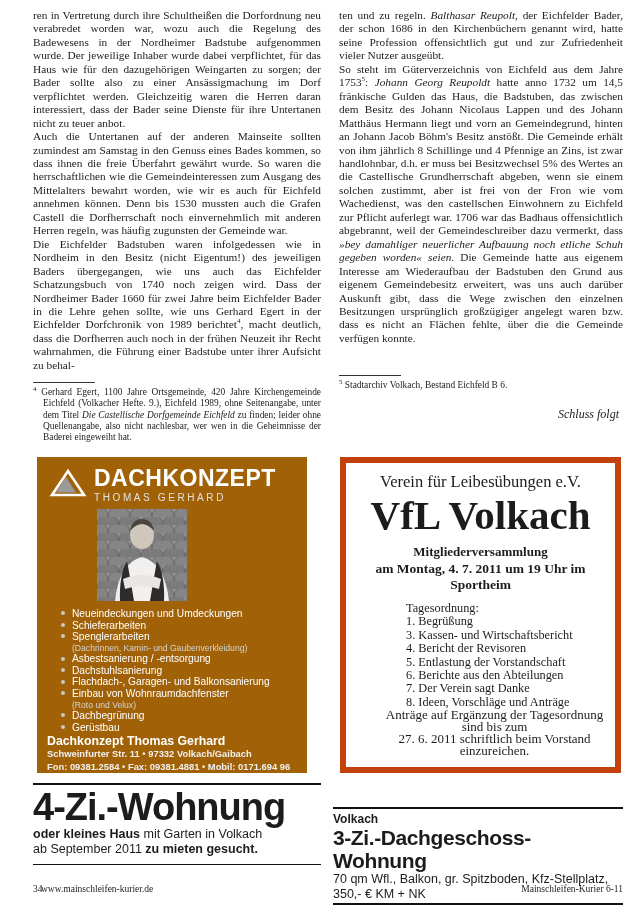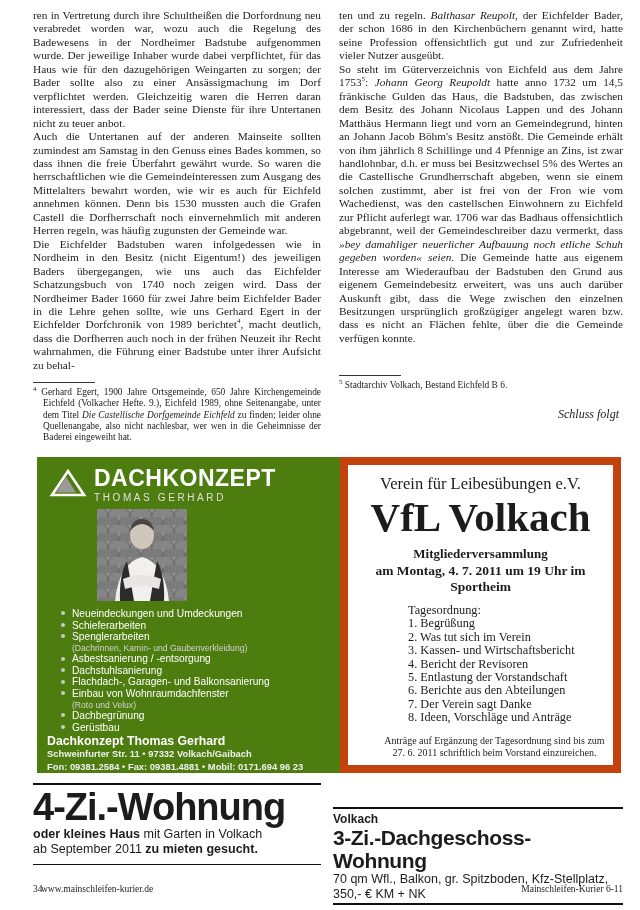--- a/index.html
+++ b/index.html
@@ -15,48 +15,48 @@
   .col p{margin:0;}
   .it{font-style:italic;}
   sup{font-size:7px;line-height:0;vertical-align:super;}
   .fn-block{margin-top:10px;}
   .fn-block.right-fn{margin-top:30px;}
   .fn-rule{width:62px;border-top:1px solid #333;margin-bottom:4px;}
   .fn{font-size:9.4px;line-height:11.2px;text-align:justify;padding-left:10px;text-indent:-10px;}
   .closing{margin-top:16px;text-align:right;font-style:italic;font-size:12px;padding-right:4px;}
   
   .ad-dach{
-    position:absolute;left:37px;top:457px;width:310px;height:316px;
-    background:#4d7c0f;color:#fff;font-family:"Liberation Sans",sans-serif;
+    position:absolute;left:37px;top:457px;width:270px;height:316px;
+    background:#a16207;color:#fff;font-family:"Liberation Sans",sans-serif;
     padding:9px 10px;box-sizing:border-box;overflow:hidden;
   }
   .dach-header{display:flex;align-items:flex-start;}
   .dach-logo{flex:0 0 auto;margin:2px 7px 0 2px;}
   .dach-brand{font-size:23px;font-weight:bold;letter-spacing:.5px;line-height:24px;}
   .dach-owner{font-size:10px;letter-spacing:2.6px;color:#e0e0e0;margin-top:2px;}
   .dach-photo{margin:6px 0 0 50px;width:90px;height:92px;display:block;}
   .svc-list{margin-top:7px;}
   .svc-row{display:flex;align-items:baseline;font-size:10.2px;line-height:11.6px;}
   .svc-row .dot{flex:0 0 auto;width:4px;height:4px;border-radius:50%;background:#c9c9c9;margin:0 7px 1px 14px;align-self:center;}
   .svc-sub{font-size:8.6px;line-height:10.5px;color:#d4d4d4;margin-left:25px;}
   .dach-contact{margin-top:1px;}
   .dach-contact .name{font-size:12.3px;font-weight:bold;line-height:14px;}
   .dach-contact .line{font-size:9.4px;font-weight:bold;line-height:12.3px;color:#f0f0f0;}
   
   .ad-vfl{
     position:absolute;left:340px;top:457px;width:281px;height:316px;
-    border:8px solid #c2410c;box-sizing:border-box;text-align:center;
+    border:6px solid #c2410c;box-sizing:border-box;text-align:center;
     font-family:"Liberation Serif",serif;overflow:hidden;
   }
   .vfl-assoc{font-size:16.5px;margin-top:9px;}
   .vfl-name{font-size:41px;font-weight:bold;line-height:44px;margin-top:1px;}
   .vfl-event{font-size:13px;font-weight:bold;margin-top:7px;}
   .vfl-date{font-size:13.5px;font-weight:bold;margin-top:1px;}
   .vfl-agenda{text-align:left;margin:9px 0 0 60px;font-size:12.3px;line-height:13.4px;}
-  .vfl-note{font-size:10px;line-height:12px;margin-top:10px;padding-left:28px;}
+  .vfl-note{font-size:13px;line-height:12px;margin-top:0;padding-left:28px;}
   .vfl-sign{font-size:13px;margin-top:9px;}
   .vfl-web{font-size:13px;font-style:italic;margin-top:11px;}
   
   .ad-wanted{
     position:absolute;left:33px;top:783px;width:288px;height:82px;
     border-top:2px solid #111;border-bottom:1.5px solid #111;box-sizing:border-box;
     font-family:"Liberation Sans",sans-serif;overflow:hidden;
   }
   .wanted-title{font-size:38px;font-weight:bold;letter-spacing:-1px;line-height:40px;margin-top:2px;}
   .wanted-line{font-size:12.5px;line-height:14.5px;}
@@ -82,21 +82,21 @@
 <body>
 
 <div class="page">
 
   <div class="col left">
     <p><span>ren in Vertretung durch ihre Schultheißen die Dorfordnung neu verabredet worden war, wozu auch die Regelung des Badewesens in der Nordheimer Badstube aufgenommen wurde. Der jeweilige Inhaber wurde dabei verpflichtet, für das Haus wie für den dazugehörigen Weingarten zu sorgen; der Bader sollte also zu einer Ansässigmachung im Dorf verpflichtet werden. Gleichzeitig waren die Herren daran interessiert, dass der Bader seine Dienste für ihre Untertanen nicht zu teuer anbot.</span></p>
     <p><span>Auch die Untertanen auf der anderen Mainseite sollten zumindest am Samstag in den Genuss eines Bades kommen, so dass ihnen die freie Überfahrt gewährt wurde. So waren die herrschaftlichen wie die Gemeindeinteressen zum Ausgang des Mittelalters bewahrt worden, wie wir es auch für Eichfeld annehmen können. Denn bis 1530 mussten auch die Grafen Castell die Dorfherrschaft noch einvernehmlich mit anderen Herren regeln, was häufig zugunsten der Gemeinde war.</span></p>
     <p><span>Die Eichfelder Badstuben waren infolgedessen wie in Nordheim in den Besitz (nicht Eigentum!) des jeweiligen Baders übergegangen, wie uns auch das Eichfelder Schatzungsbuch von 1740 noch zeigen wird. Dass der Nordheimer Bader 1660 für zwei Jahre beim Eichfelder Bader in die Lehre gehen sollte, wie uns Gerhard Egert in der Eichfelder Dorfchronik von 1989 berichtet</span><sup>4</sup><span>, macht deutlich, dass die Dorfherren auch noch in der frühen Neuzeit ihr Recht wahrnahmen, die Führung einer Badstube unter ihrer Aufsicht zu behal-</span></p>
     <div class="fn-block">
       <div class="fn-rule"></div>
-      <div class="fn"><sup>4</sup><span> Gerhard Egert, 1900 Jahre Ortsgemeinde, 650 Jahre Kirchengemeinde Eichfeld (Volkacher Hefte. 9.), Eichfeld 1989, ohne Seitenangabe, unter dem Titel </span><span class="it">Die Castellische Dorfgemeinde Eichfeld</span><span> zu finden; leider ohne Quellenangabe, also nicht nachlesbar, wer wen in die Geheimnisse der Baderei eingeweiht hat.</span></div>
+      <div class="fn"><sup>4</sup><span> Gerhard Egert, 1100 Jahre Ortsgemeinde, 420 Jahre Kirchengemeinde Eichfeld (Volkacher Hefte. 9.), Eichfeld 1989, ohne Seitenangabe, unter dem Titel </span><span class="it">Die Castellische Dorfgemeinde Eichfeld</span><span> zu finden; leider ohne Quellenangabe, also nicht nachlesbar, wer wen in die Geheimnisse der Baderei eingeweiht hat.</span></div>
     </div>
   </div>
 
   <div class="col right">
     <p><span>ten und zu regeln. </span><span class="it">Balthasar Reupolt</span><span>, der Eichfelder Bader, der schon 1686 in den Kirchenbüchern genannt wird, hatte seine Profession offensichtlich gut und zur Zufriedenheit vieler Nutzer ausgeübt.</span></p>
     <p><span>So steht im Güterverzeichnis von Eichfeld aus dem Jahre 1753</span><sup>5</sup><span>: </span><span class="it">Johann Georg Reupoldt</span><span> hatte anno 1732 um 14,5 fränkische Gulden das Haus, die Badstuben, das zwischen dem Besitz des Johann Nicolaus Lappen und des Johann Matthäus Hermann liegt und vorn an Gemeindegrund, hinten an Johann Jacob Böhm's Besitz anstößt. Die Gemeinde erhält von ihm jährlich 8 Schillinge und 4 Pfennige an Zins, ist zwar handlohnbar, d.h. er muss bei Besitzwechsel 5% des Wertes an die Castellische Grundherrschaft abgeben, wenn sie einem solchen zustimmt, aber ist frei von der Fron wie vom Wachedienst, was den castellschen Einwohnern zu Eichfeld zur Pflicht auferlegt war. 1706 war das Badhaus offensichtlich abgebrannt, weil der Gemeindeschreiber dazu vermerkt, dass </span><span class="it">»bey damahliger neuerlicher Aufbauung noch etliche Schuh gegeben worden« seien</span><span>. Die Gemeinde hatte aus eigenem Interesse am Wiederaufbau der Badstuben den Grund aus eigenem Gemeindebesitz erweitert, was uns auch darüber Auskunft gibt, dass die Wege zwischen den einzelnen Besitzungen ursprünglich großzügiger angelegt waren bzw. dass es nicht an Flächen fehlte, über die die Gemeinde verfügen konnte.</span></p>
     <div class="fn-block right-fn">
       <div class="fn-rule"></div>
       <div class="fn"><sup>5</sup><span> Stadtarchiv Volkach, Bestand Eichfeld B 6.</span></div>
     </div>
@@ -179,21 +179,20 @@
   </div>
 
   <div class="ad-vfl">
     <div class="vfl-assoc">Verein für Leibesübungen e.V.</div>
     <div class="vfl-name">VfL Volkach</div>
     <div class="vfl-event">Mitgliederversammlung</div>
     <div class="vfl-date">am Montag, 4. 7. 2011 um 19 Uhr im Sportheim</div>
     <div class="vfl-agenda">
       <div>Tagesordnung:</div>
       <div>1. Begrüßung</div>
-      <div>2. Was tut sich im Verein</div>
       <div>3. Kassen- und Wirtschaftsbericht</div>
       <div>4. Bericht der Revisoren</div>
       <div>5. Entlastung der Vorstandschaft</div>
       <div>6. Berichte aus den Abteilungen</div>
       <div>7. Der Verein sagt Danke</div>
       <div>8. Ideen, Vorschläge und Anträge</div>
     </div>
     <div class="vfl-note">
       <div>Anträge auf Ergänzung der Tagesordnung sind bis zum</div>
       <div>27. 6. 2011 schriftlich beim Vorstand einzureichen.</div>

